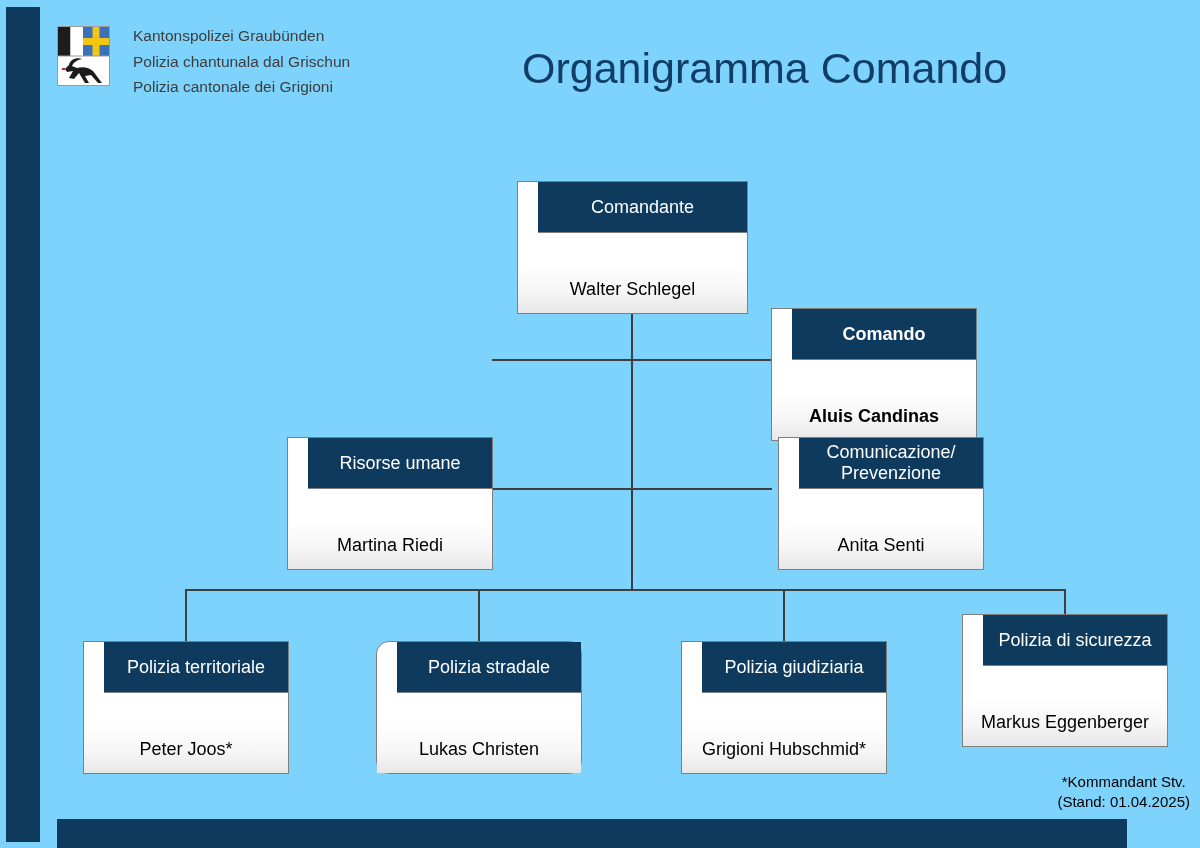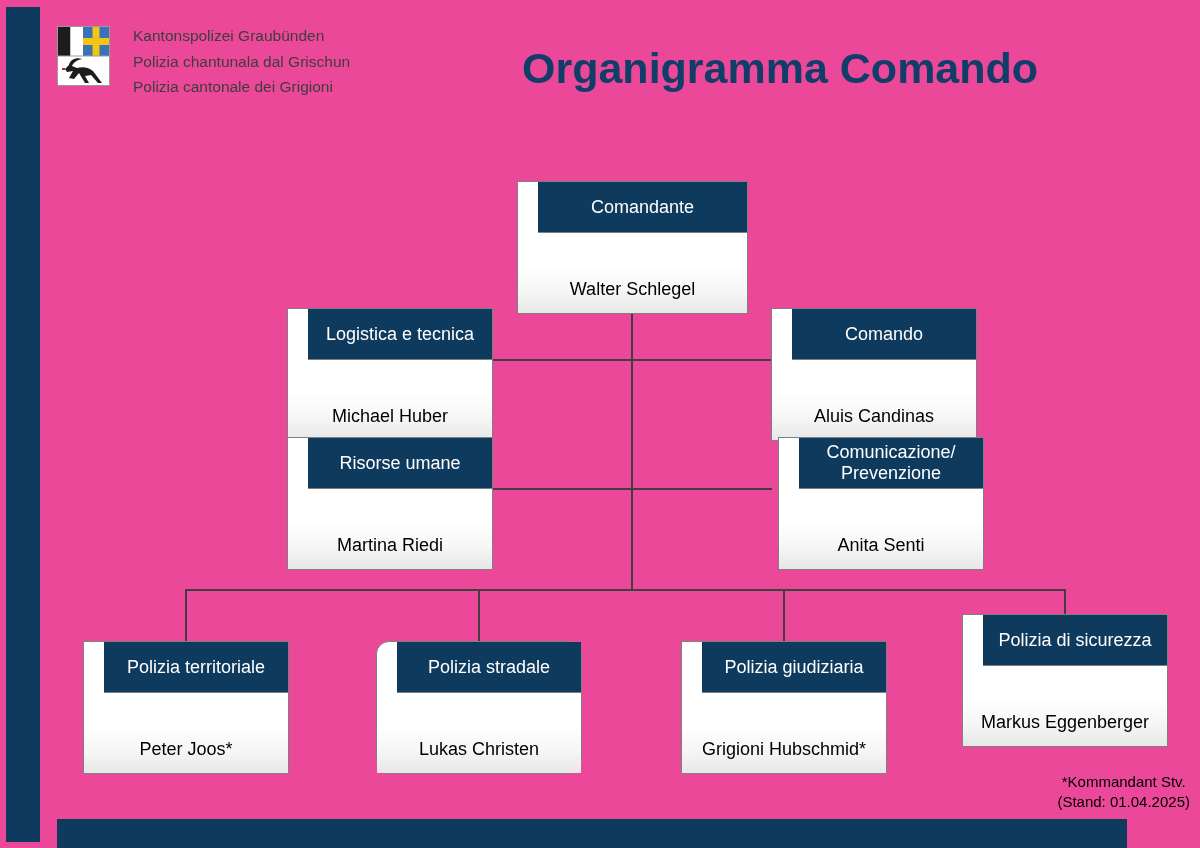--- a/index.html
+++ b/index.html
@@ -1,45 +1,45 @@
 <!DOCTYPE html>
 <html style="--navy: #0e3a5e; --title: #113e68; --line: #3f3f3f; --border: #7f7f7f;"><head>
 <meta charset="utf-8">
 <style>
   :root{
     --navy:#0e3a5e; --title:#113e68; --line:#3f3f3f; --border:#7f7f7f;
   }
   html,body{margin:0;padding:0;background:#fff;}
   .page{
-    position:relative;width:1200px;height:848px;background:#ec4899;overflow:hidden;
+    position:relative;width:1200px;height:848px;background:#7dd3fc;overflow:hidden;
     font-family:"Liberation Sans","DejaVu Sans",sans-serif;
   }
   
   .left-bar{position:absolute;left:6px;top:7px;width:34px;height:835px;background:var(--navy);}
   .bottom-bar{position:absolute;left:57px;top:819px;width:1070px;height:29px;background:var(--navy);}
   
   .crest{position:absolute;left:57px;top:26px;width:53px;height:60px;border:1px solid #9a9a9a;box-sizing:border-box;background:#fff;}
   .logo-text{position:absolute;left:133px;top:23px;color:#3d3d3d;font-size:15.5px;line-height:25.5px;white-space:nowrap;}
   
-  .title{position:absolute;left:522px;top:47px;font-size:43px;font-weight:700;color:var(--title);line-height:1;white-space:nowrap;}
+  .title{position:absolute;left:522px;top:47px;font-size:43px;font-weight:400;color:var(--title);line-height:1;white-space:nowrap;}
   
   .node{position:absolute;width:204px;border:1px solid var(--border);background:#fff;box-sizing:content-box;}
   .node .nh{
     height:50px;background:var(--navy);color:#fff;border-bottom:1px solid var(--border);
     display:flex;flex-direction:column;align-items:center;justify-content:center;
     font-size:18px;line-height:21px;text-align:center;margin-left:20px;
   }
   .node .nn{
     height:48px;display:flex;align-items:center;justify-content:center;
     background:linear-gradient(180deg,#ffffff 0%,#f6f6f6 55%,#e7e7e7 100%);
     color:#000;font-size:18px;text-align:center;margin-top:32px;
   }
   .n-root{left:517px;top:181px;width:229px;}
   .n-logistica{left:287px;top:308px;}
-  .n-comando{left:771px;top:308px;}
+  .n-comando{left:771px;top:308px;font-weight:bold;}
   .n-risorse{left:287px;top:437px;}
   .n-comunicazione{left:778px;top:437px;}
   .n-territoriale{left:83px;top:641px;}
   .n-stradale{left:376px;top:641px;border-radius:13px;}
   .n-giudiziaria{left:681px;top:641px;}
   .n-sicurezza{left:962px;top:614px;}
   
   .conn{position:absolute;background:var(--line);}
   .c-trunk{left:631px;top:282px;width:2px;height:309px;}
   .c-row1{left:492px;top:359px;width:280px;height:2px;}
@@ -93,27 +93,20 @@
   <div class="conn c-drop3"></div>
   <div class="conn c-drop4"></div>
 
   <div class="node n-root">
     <div class="nh">
         <span>Comandante</span>
       </div>
     <div class="nn">Walter Schlegel</div>
   </div>
 
-  <div class="node n-logistica">
-    <div class="nh">
-      <span>Logistica e tecnica</span>
-      <span></span>
-    </div>
-    <div class="nn">Michael Huber</div>
-  </div>
 
   <div class="node n-comando">
     <div class="nh">
       <span>Comando</span>
       <span></span>
     </div>
     <div class="nn">Aluis Candinas</div>
   </div>
 
   <div class="node n-risorse">

